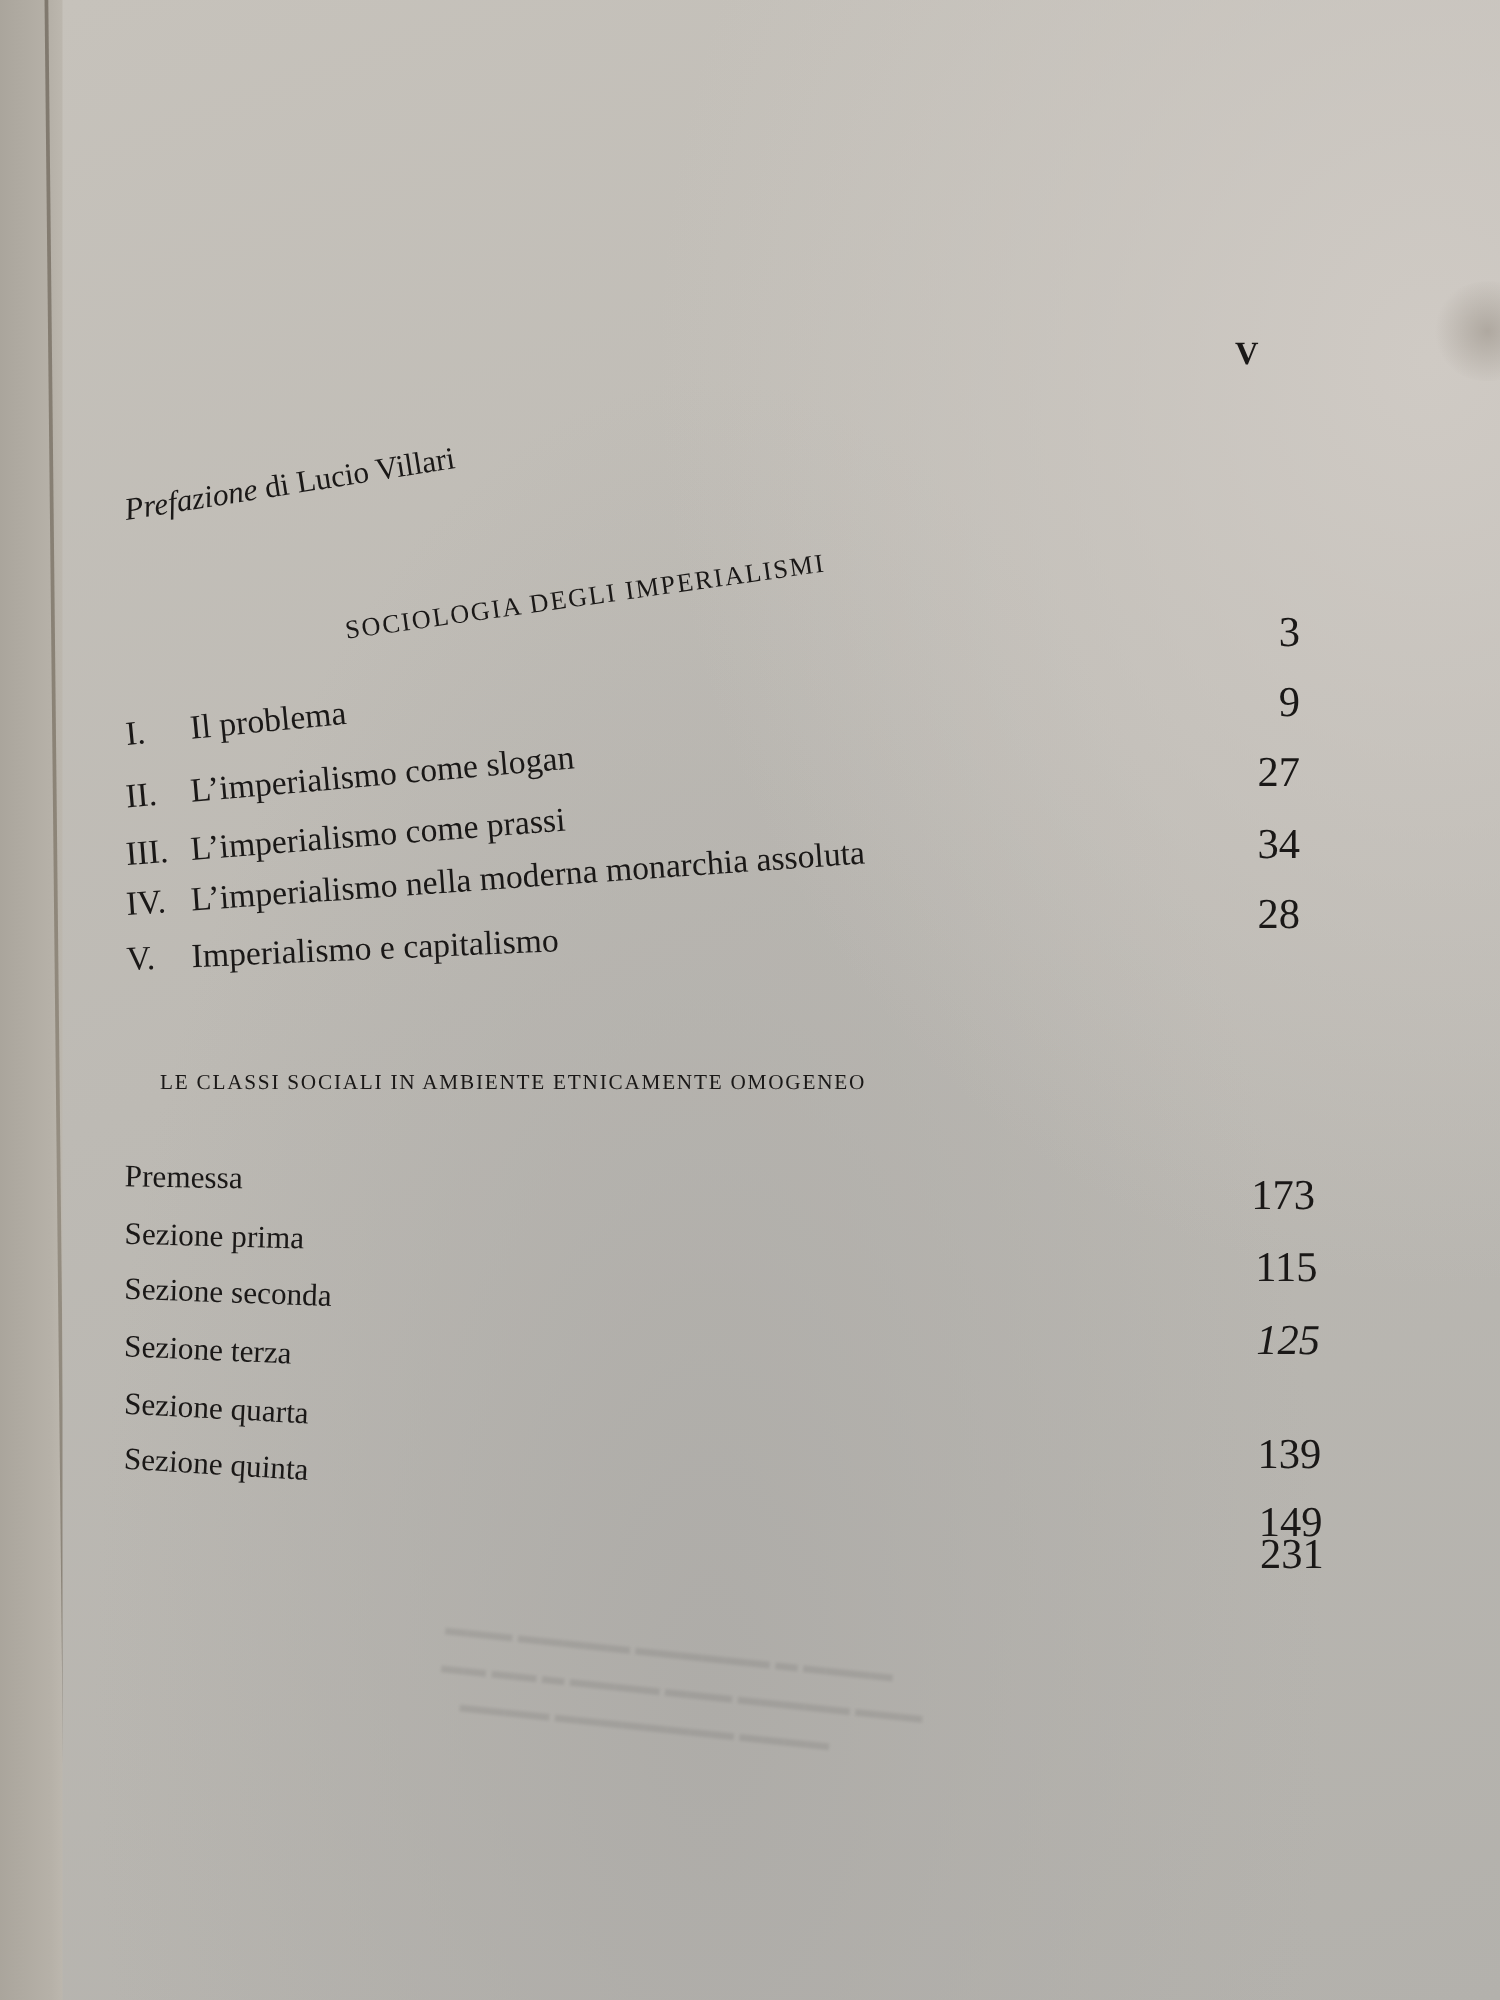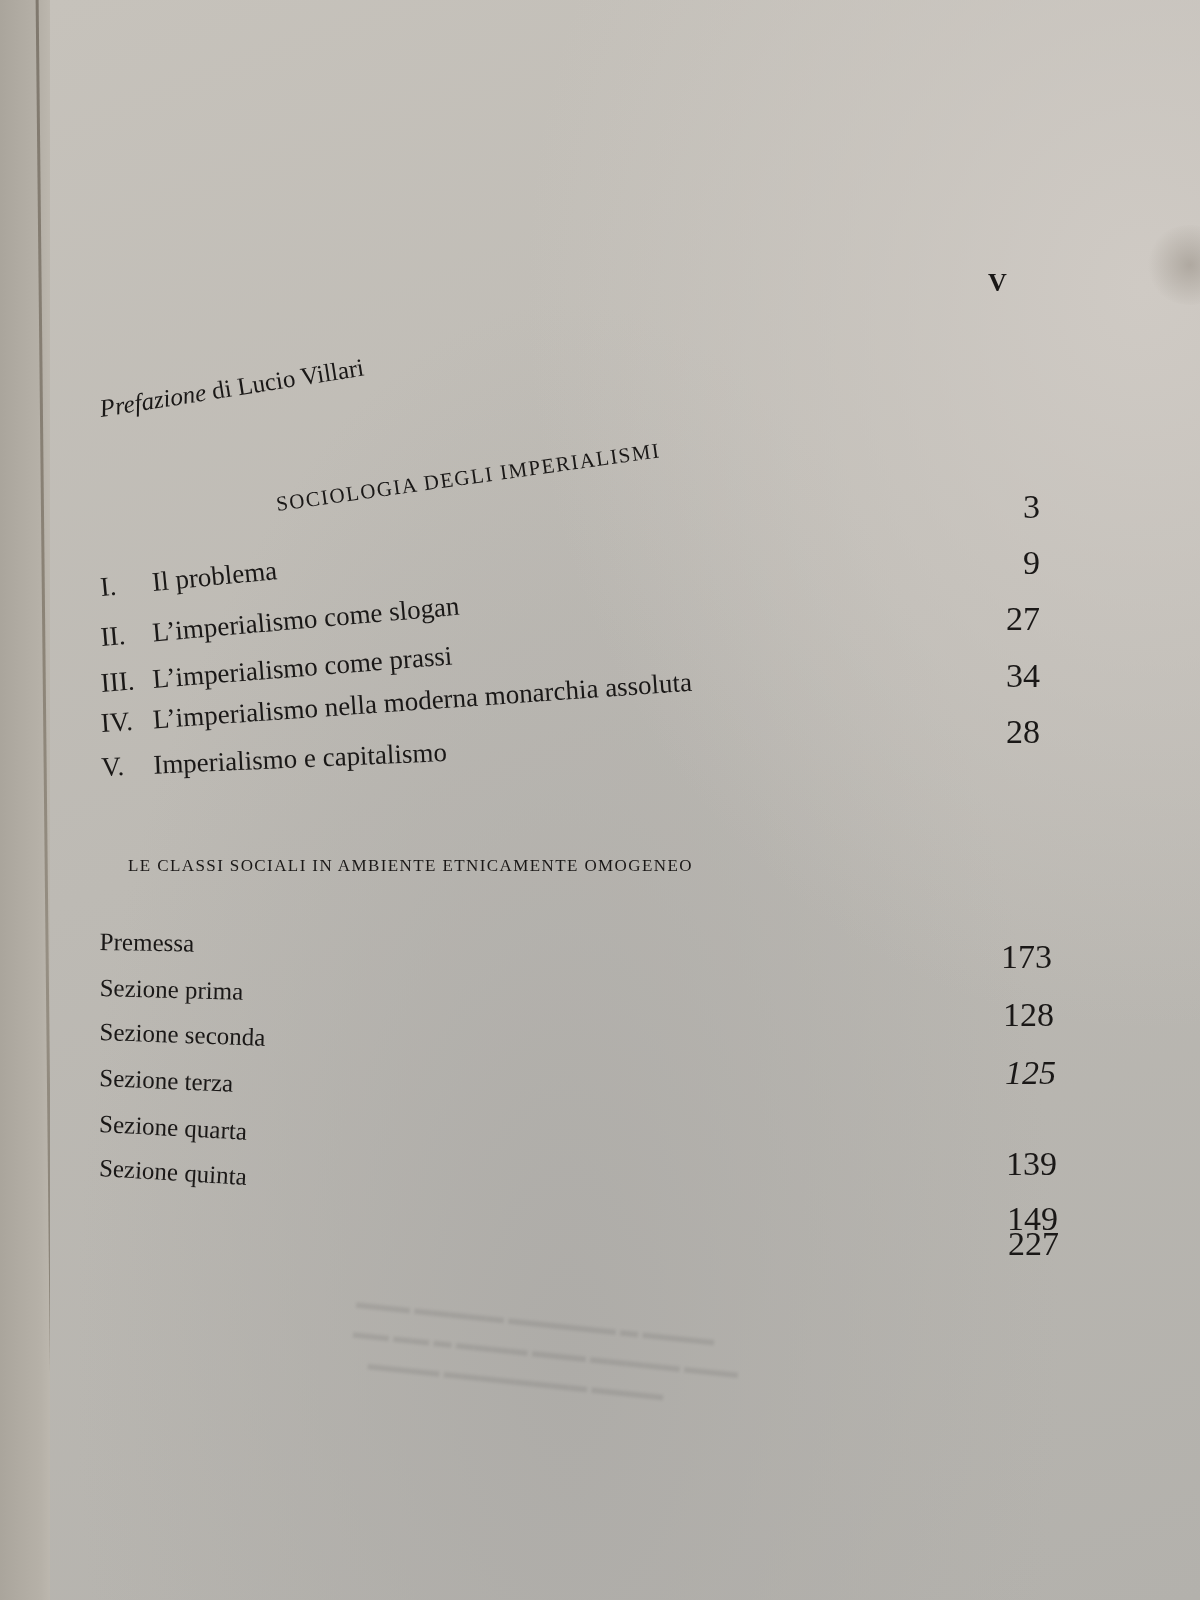--- a/index.html
+++ b/index.html
@@ -150,17 +150,17 @@
 <div class="ink sec-title-2">LE CLASSI SOCIALI IN AMBIENTE ETNICAMENTE OMOGENEO</div>
 
 <div class="ink sub-entry" style="top:928px; transform:rotate(1deg); transform-origin:left top;">Premessa</div>
 <div class="ink sub-entry" style="top:974px; transform:rotate(1.5deg); transform-origin:left top;">Sezione prima</div>
 <div class="ink sub-entry" style="top:1018px; transform:rotate(2deg); transform-origin:left top;">Sezione seconda</div>
 <div class="ink sub-entry" style="top:1064px; transform:rotate(2.5deg); transform-origin:left top;">Sezione terza</div>
 <div class="ink sub-entry" style="top:1110px; transform:rotate(3deg); transform-origin:left top;">Sezione quarta</div>
 <div class="ink sub-entry" style="top:1154px; transform:rotate(3.5deg); transform-origin:left top;">Sezione quinta</div>
 
 <div class="ink pnum" style="top:938px; right:148px;">173</div>
-<div class="ink pnum" style="top:996px; right:146px;">128</div>
+<div class="ink pnum" style="top:996px; right:146px;">115</div>
 <div class="ink pnum" style="top:1054px; right:144px;font-style:italic;">125</div>
 <div class="ink pnum" style="top:1111px; right:143px;margin-top:34px;">139</div>
 <div class="ink pnum" style="top:1168px; right:142px;margin-top:32px;">149</div>
-<div class="ink pnum" style="top:1225px; right:141px;">227</div>
+<div class="ink pnum" style="top:1225px; right:141px;">231</div>
 
 </body></html>

